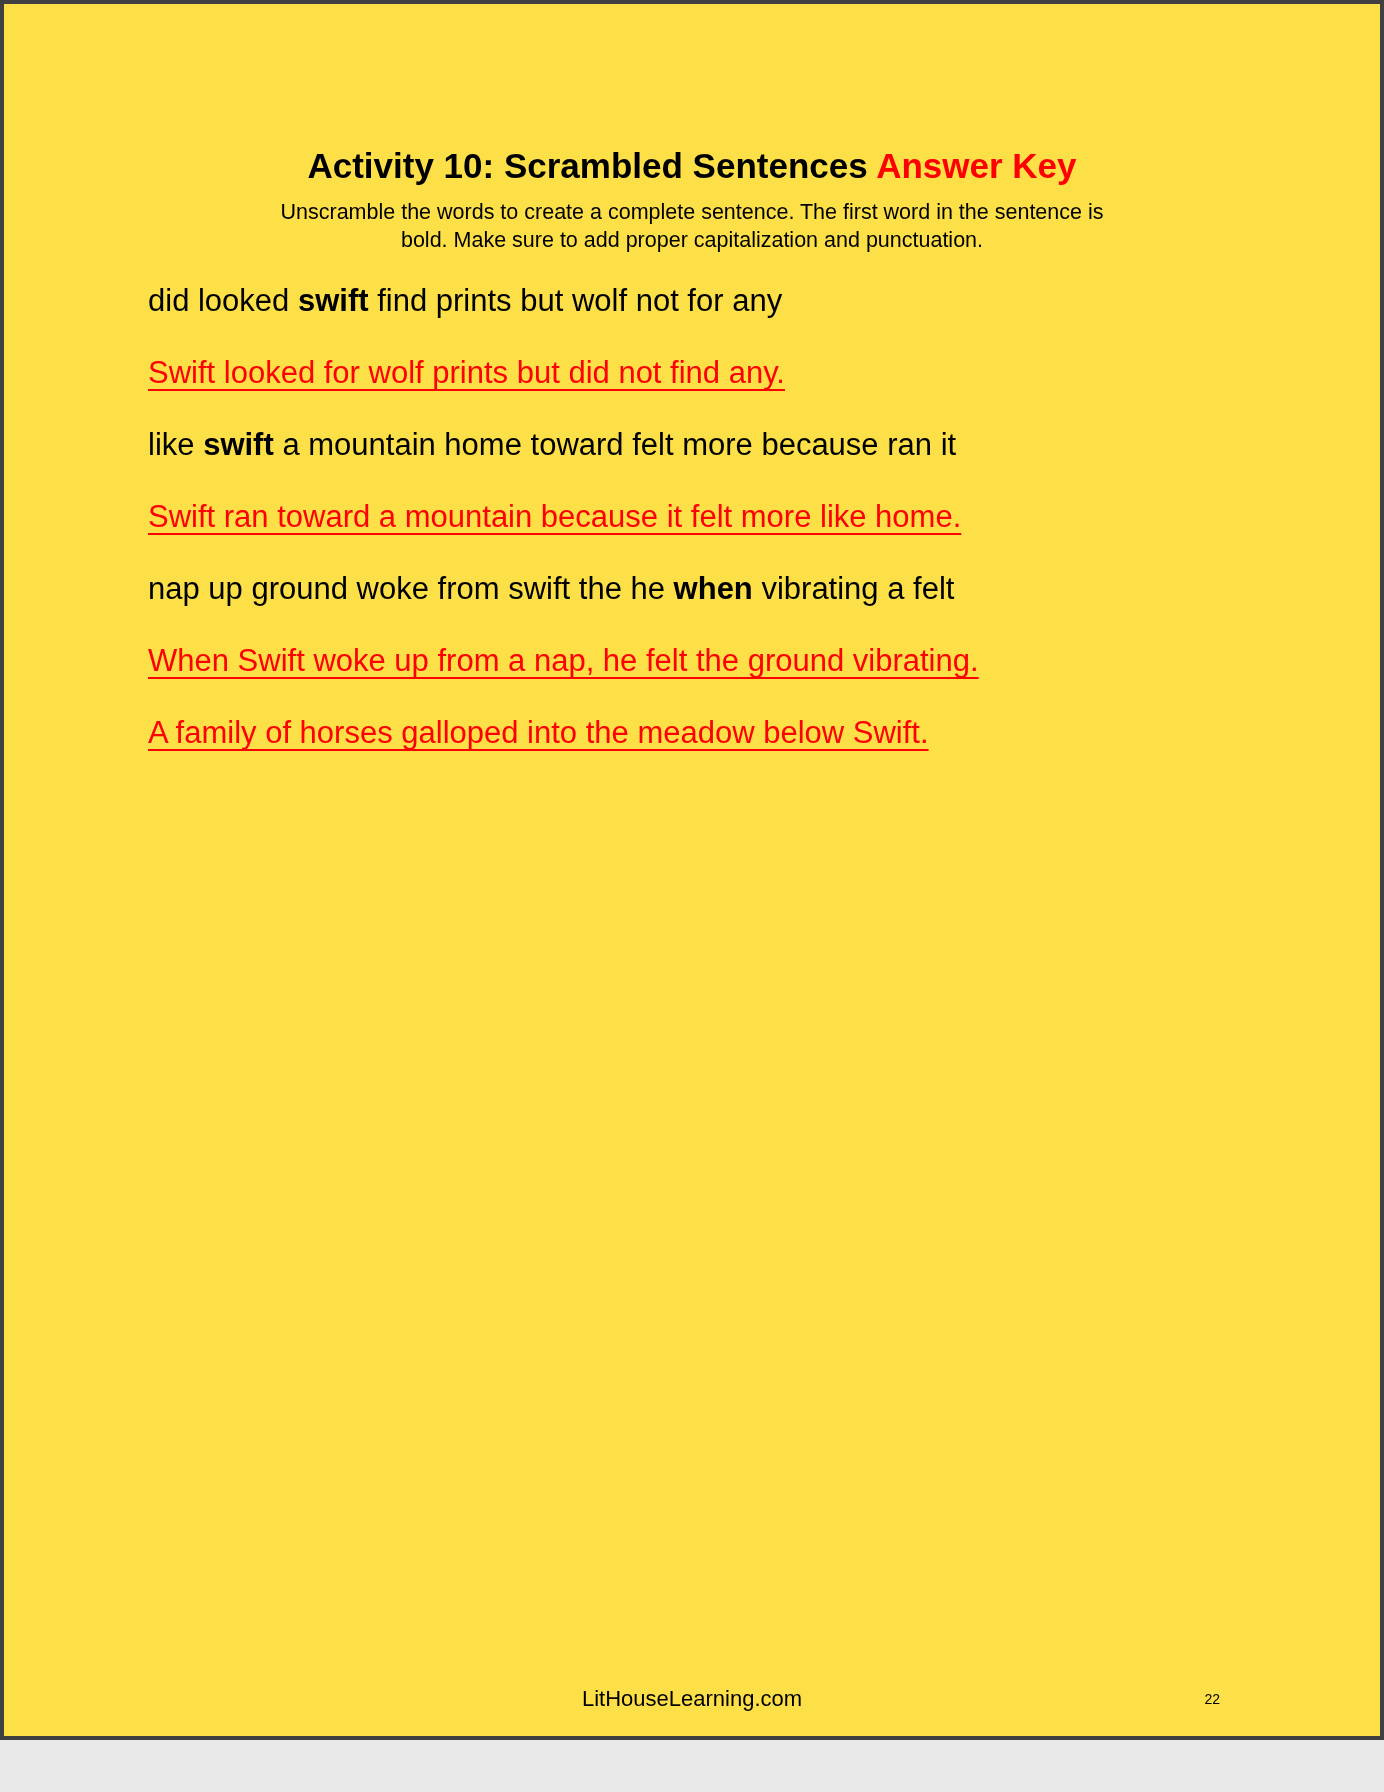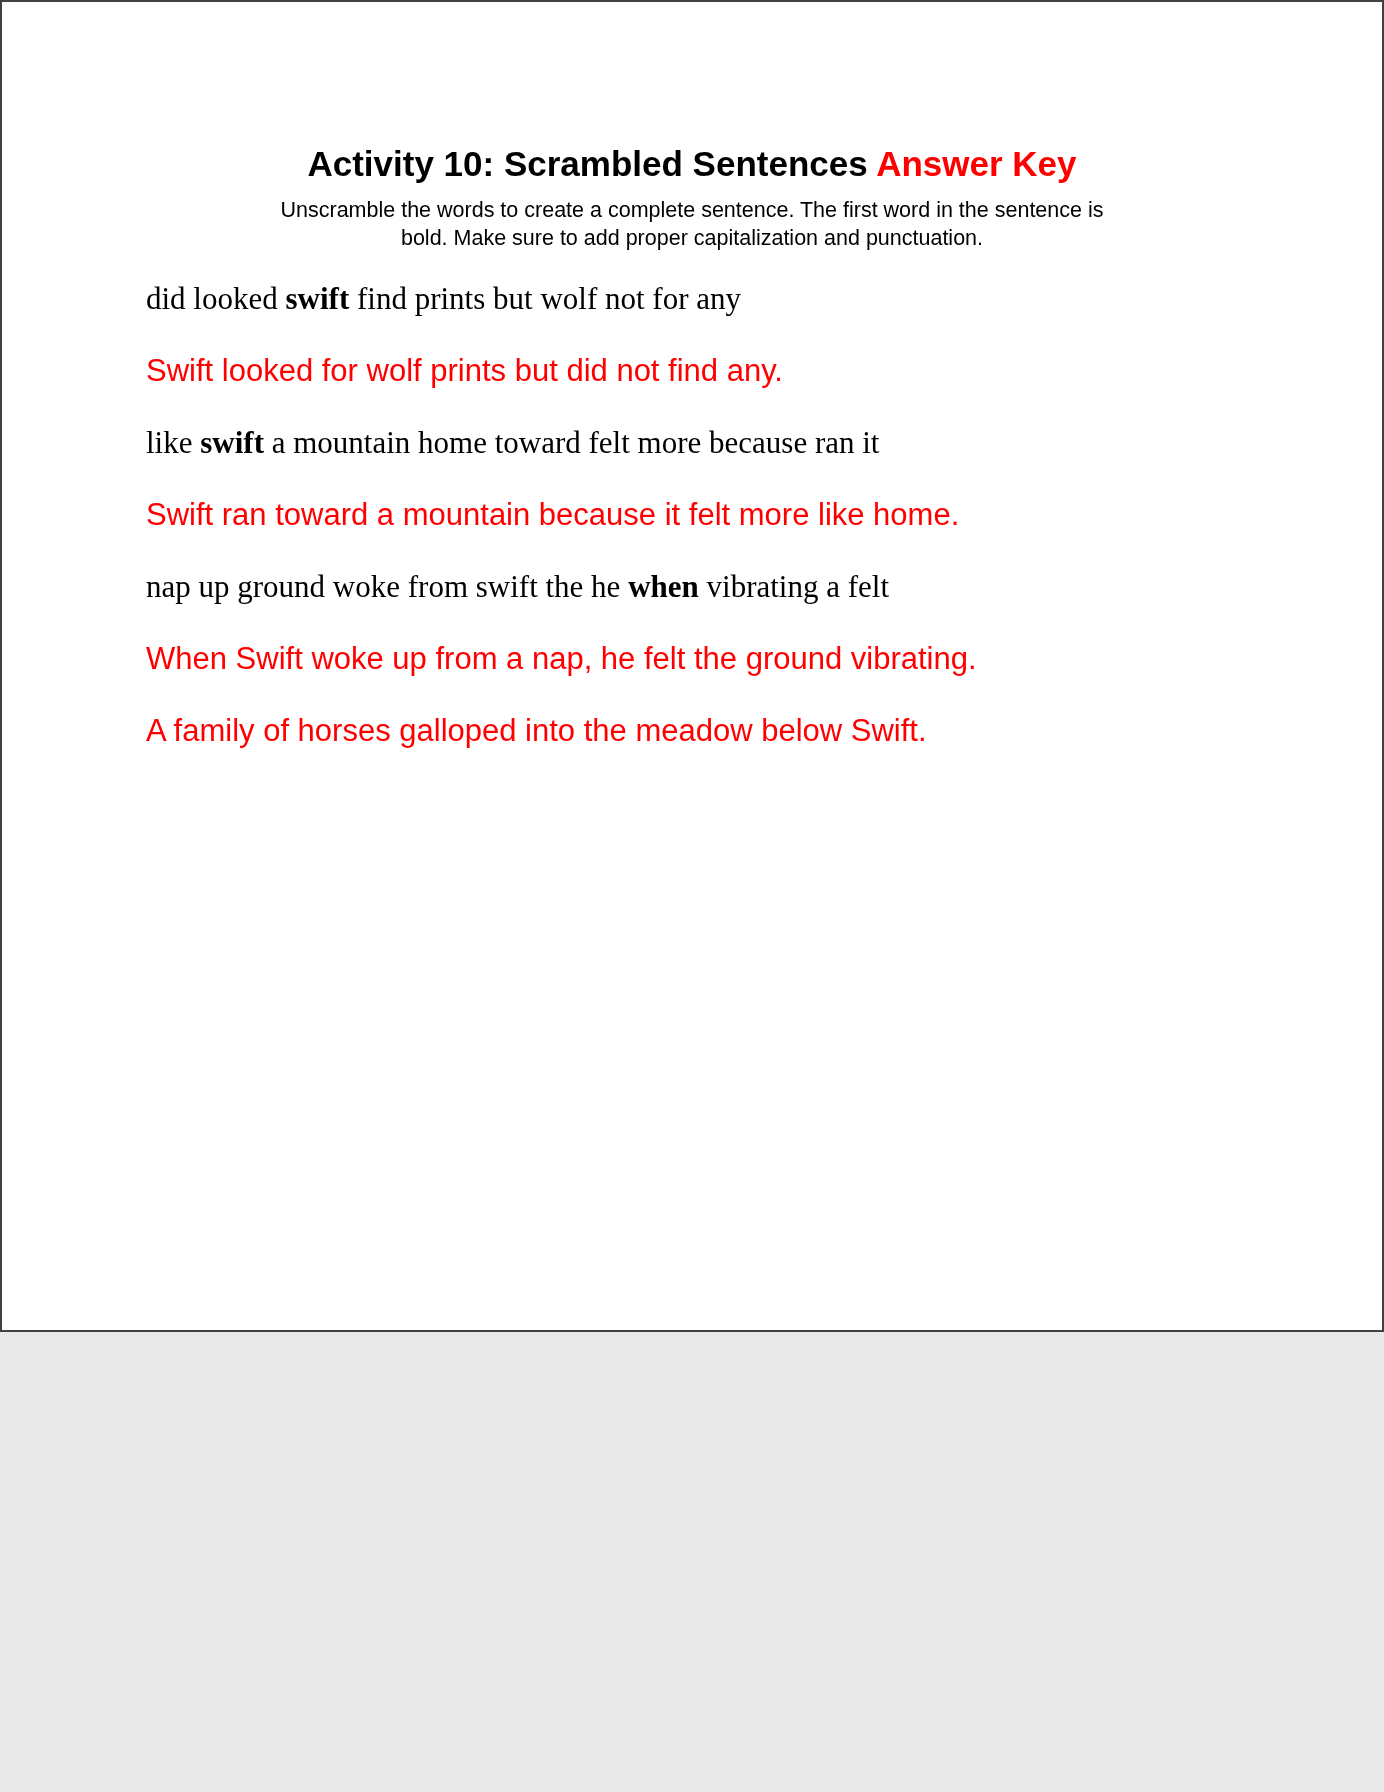--- a/index.html
+++ b/index.html
@@ -4,24 +4,24 @@
 <style>
   html, body {
     margin: 0;
     padding: 0;
     background: #e9e9e9;
     font-family: "Liberation Sans", "DejaVu Sans", sans-serif;
   }
   .page {
     position: relative;
     width: 1384px;
-    height: 1332px;
+    height: 1740px;
     box-sizing: border-box;
-    background: #ffffff;
-    border: 2px solid #404040;
+    background: #fde047;
+    border: 4px solid #404040;
     overflow: hidden;
     color: #000000;
   }
   .title {
     margin: 142px 0 0 0;
     text-align: center;
     font-size: 35px;
     line-height: 40px;
     font-weight: bold;
   }
@@ -42,27 +42,27 @@
     margin: 28px 120px 0 144px;
   }
   .line {
     font-size: 31px;
     line-height: 38px;
     margin: 0 0 34px 0;
     white-space: normal;
   }
   .scrambled {
     color: #000000;
-    font-family: Liberation Serif, serif;
   }
   .scrambled b {
     font-weight: bold;
   }
   .answer {
     color: var(--answer-red, #ff0000);
+    text-decoration: underline;
     text-decoration-thickness: 2px;
     text-underline-offset: 6px;
   }
   .footer-site {
     position: absolute;
     left: 0;
     right: 0;
     top: 1682px;
     text-align: center;
     font-size: 22px;

